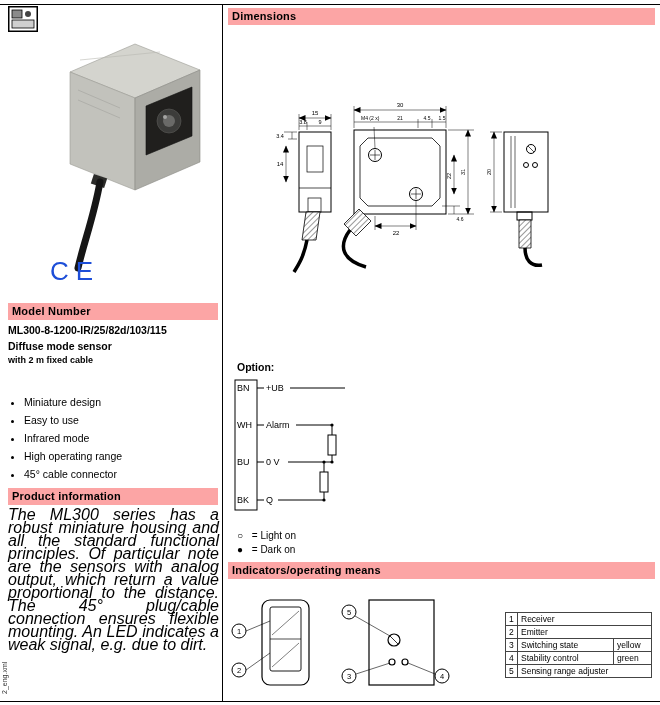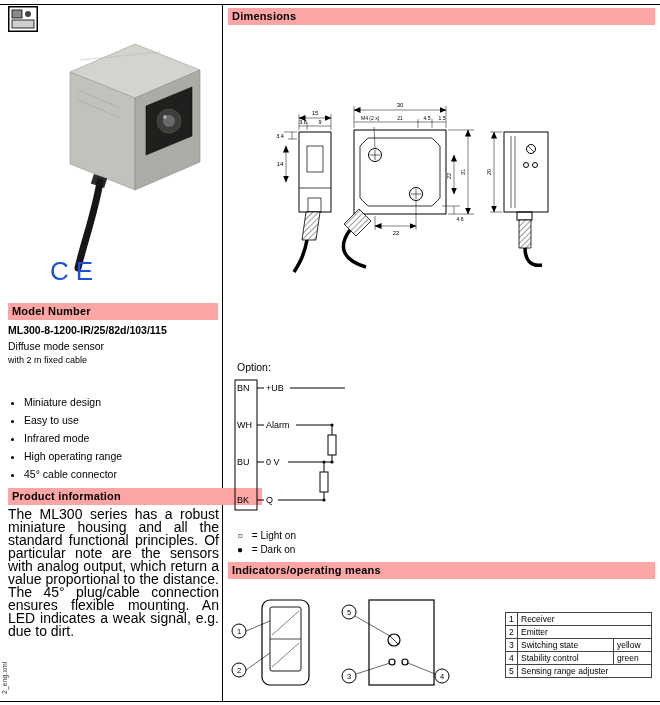--- a/index.html
+++ b/index.html
@@ -10,36 +10,36 @@
   }
   .page { position:absolute; inset:0; background:#fff; }
   .rule { position:absolute; background:#000; }
   .topline { left:0; top:4px; width:660px; height:1px; }
   .bottomline { left:0; top:701px; width:660px; height:1px; }
   .divider { left:222px; top:4px; width:1px; height:697px; }
   .secbar {
     position:absolute; background:#fca5a5; font-weight:bold; font-size:11px;
     height:17px; line-height:17px; padding:0 4px; letter-spacing:0.2px;
   }
-  .txt { position:absolute; font-size:10.5px; line-height:13px; }
+  .txt { position:absolute; font-size:10.5px; line-height:13px;font-weight:bold; }
   .bold { font-weight:bold; }
   .small { font-size:9px; }
   .abs-svg { position:absolute; }
   .ce {
     position:absolute; left:50px; top:256px; font-size:26px; letter-spacing:7px;
     font-weight:500; color:#1d4ed8;
   }
   .features {
     position:absolute; left:10px; top:396px; width:206px; list-style:disc;
     padding-left:14px; font-size:10.5px;
   }
   .features li { margin:0 0 5px 0; line-height:13px; }
   .para {
-    position:absolute; left:8px; top:508px; width:211px; font-size:14px;
-    line-height:13px; text-align:justify;
+    position:absolute; left:8px; top:508px; width:211px; font-size:16px;
+    line-height:13px; text-align:justify;font-style:italic;
   }
   .legend { position:absolute; left:237px; top:529px; font-size:10px; line-height:14px; }
   .legend .sym { display:inline-block; width:12px; font-size:10px; }
   .ind-table { position:absolute; left:505px; top:612px; border-collapse:collapse; font-size:8.5px; background:#fff; }
   .ind-table td { border:1px solid #444; padding:0 3px; height:13px; line-height:12px; white-space:nowrap; }
   .ind-table td.num { width:12px; }
   .ind-table td.val { width:38px; }
   .ind-table td.lbl { width:96px; }
   .sidetext {
     position:absolute; left:1px; top:694px; font-size:7px; color:#333;
@@ -89,21 +89,21 @@
   <div class="txt small" style="left:8px;top:354px">with 2 m fixed cable</div>
 
   <ul class="features">
     <li>Miniature design</li>
     <li>Easy to use</li>
     <li>Infrared mode</li>
     <li>High operating range</li>
     <li>45° cable connector</li>
   </ul>
 
-  <div class="secbar" style="left:8px;top:488px;width:254px">Product information</div>
+  <div class="secbar" style="left:8px;top:488px;width:210px">Product information</div>
   <div class="para">The ML300 series has a robust miniature housing and all the standard functional principles. Of particular note are the sensors with analog output, which return a value proportional to the distance. The 45° plug/cable connection ensures flexible mounting. An LED indicates a weak signal, e.g. due to dirt.</div>
 
   <div class="secbar" style="left:228px;top:8px;width:427px">Dimensions</div>
 
   <svg class="abs-svg" style="left:228px;top:70px" width="427" height="235" viewBox="0 0 427 235">
     <defs>
       <marker id="ar" markerWidth="8" markerHeight="8" refX="6.5" refY="3" orient="auto-start-reverse" markerUnits="userSpaceOnUse">
         <path d="M0,0 L7,3 L0,6 Z" fill="#000"></path>
       </marker>
       <pattern id="ht" width="4" height="4" patternUnits="userSpaceOnUse" patternTransform="rotate(45)">

